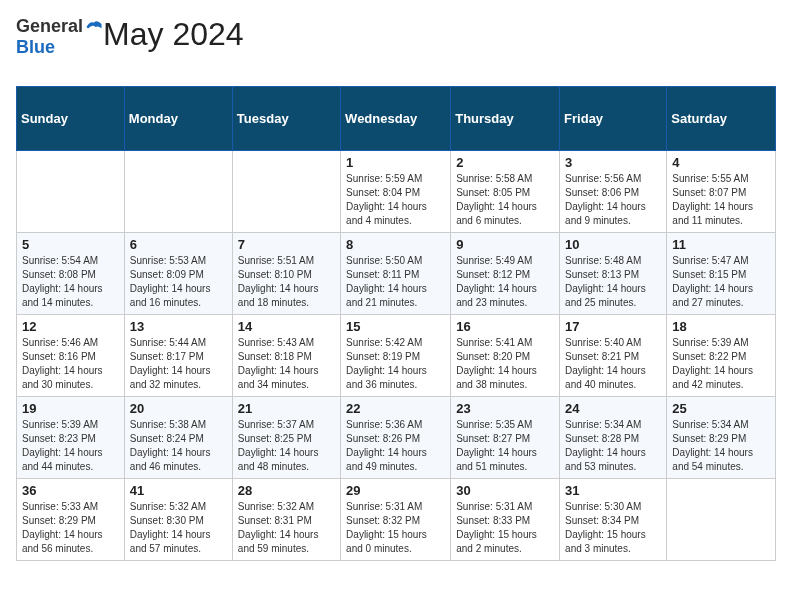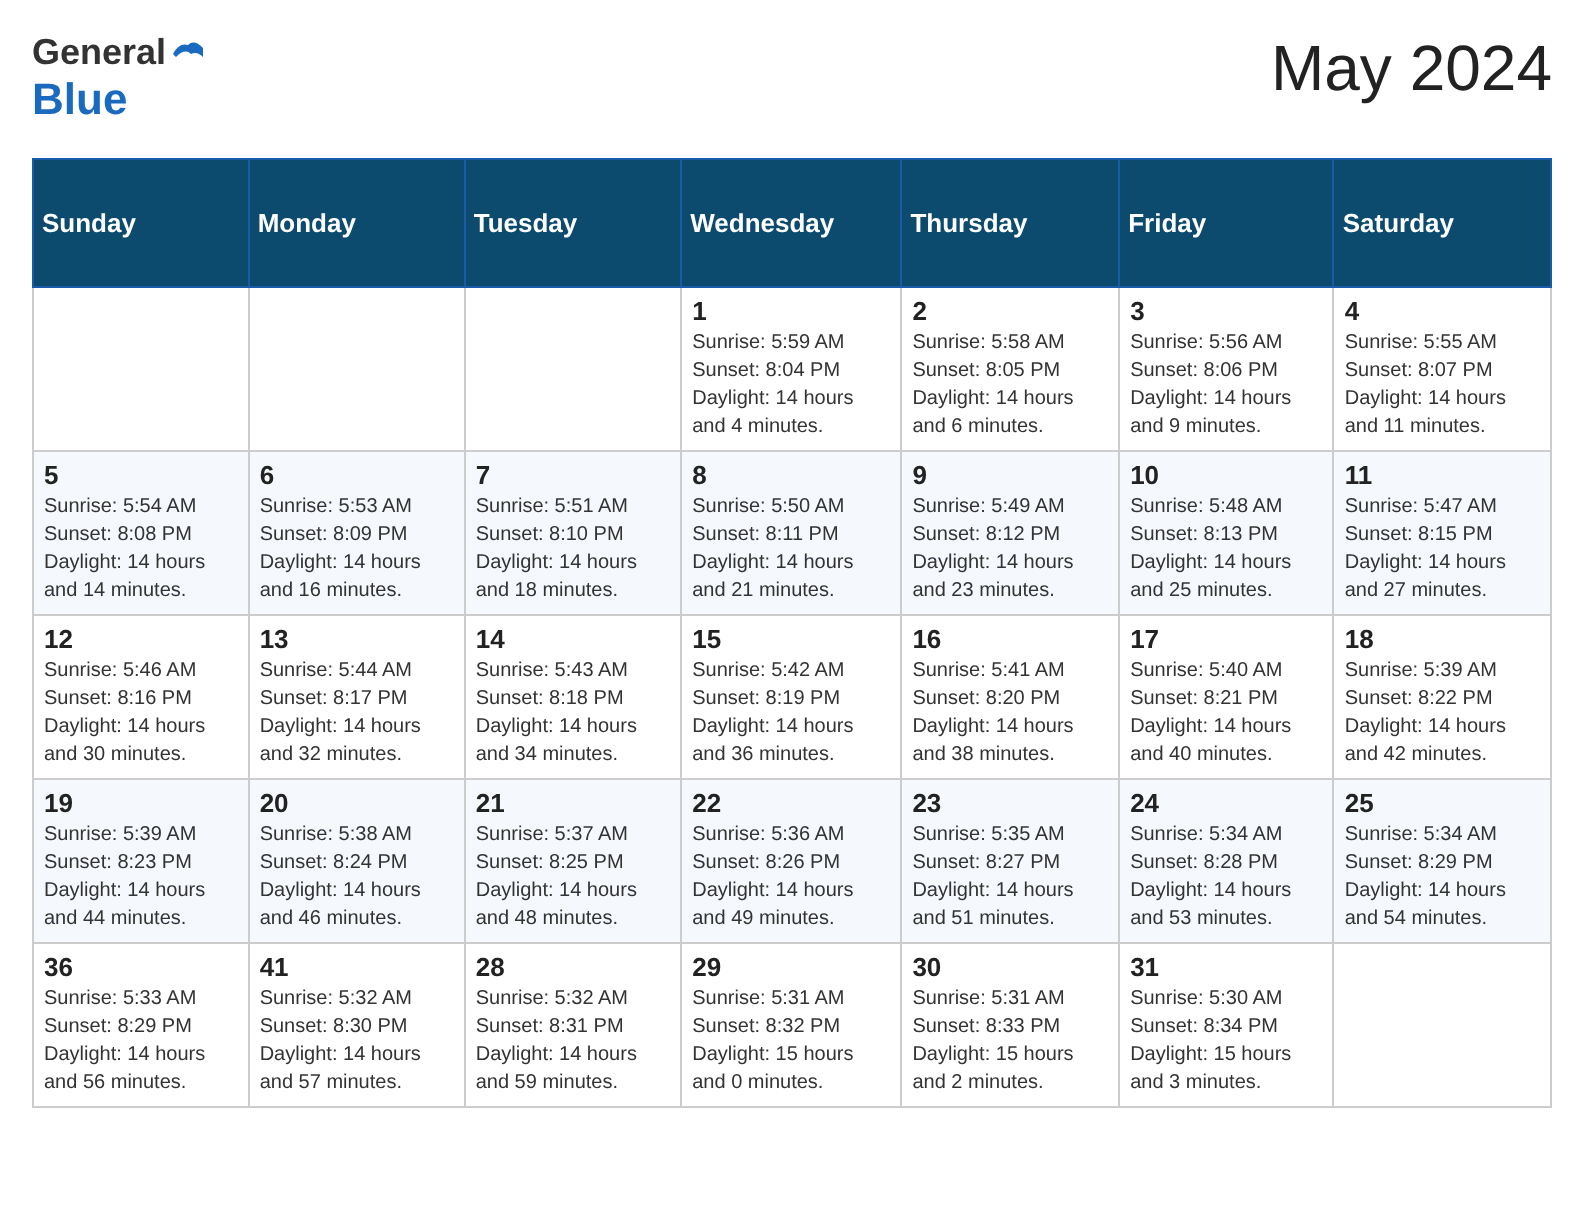--- a/index.html
+++ b/index.html
@@ -5,40 +5,40 @@
     * { box-sizing: border-box; margin: 0; padding: 0; }
     body {
       font-family: Arial, sans-serif;
       background: #fff;
       width: 792px;
       min-height: 612px;
       padding: 16px;
     }
     .header {
       display: flex;
-      justify-content: space-between;
+      justify-content: flex-start;
       align-items: flex-start;
-      margin-bottom: 16px;
+      margin-bottom: 28px;
     }
     .logo {
       display: flex;
       flex-direction: column;
       align-items: flex-start;
     }
     .logo-text {
       display: flex;
       align-items: center;
     }
     .logo-general {
       font-size: 18px;
       font-weight: bold;
       color: #333;
     }
     .logo-blue {
-      font-size: 22px;
+      font-size: 18px;
       font-weight: bold;
       color: #1a6bbf;
     }
     .logo-icon {
       width: 18px;
       height: 18px;
       margin-left: 2px;
     }
     .title-section {
       text-align: right;

